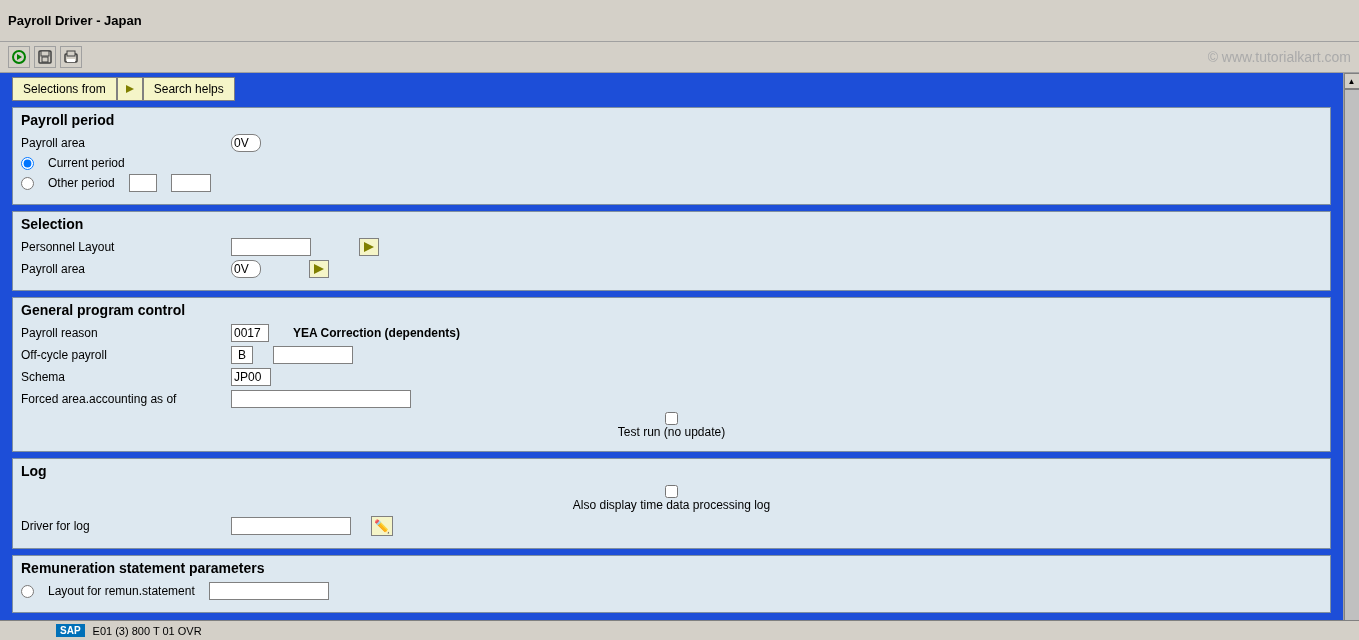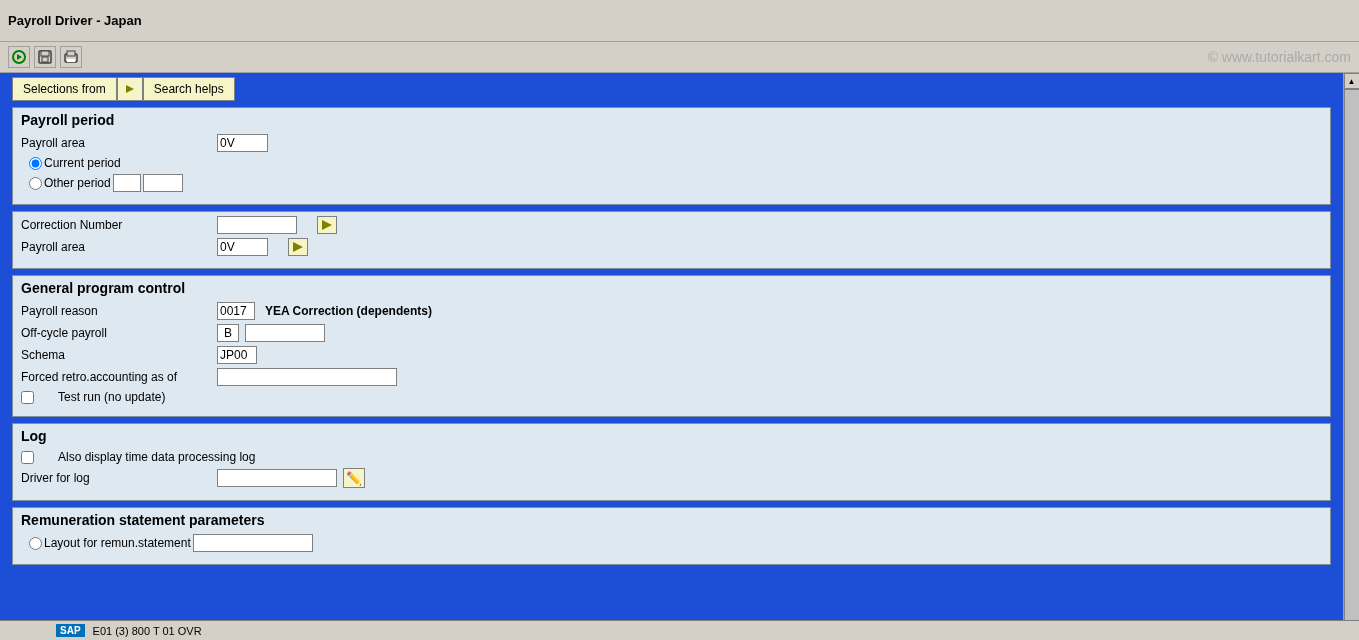--- a/index.html
+++ b/index.html
@@ -131,66 +131,67 @@
       font-size: 14px;
       margin-bottom: 6px;
       color: #000;
     }
 
     
     .form-row {
       display: flex;
       align-items: center;
       margin-bottom: 4px;
-      gap: 6px;
+      gap: 20px;
     }
 
     .form-label {
       width: 190px;
       font-size: 12px;
       flex-shrink: 0;
     }
 
     .form-input {
       border: 1px solid #808080;
       background: #fff;
       height: 18px;
       font-size: 12px;
       padding: 1px 2px;
     }
 
     .form-input-small {
-      width: 51px;
+      width: 30px;
+      border-radius: 8px;
     }
 
     .form-input-medium {
       width: 80px;
     }
 
     .form-input-large {
       width: 120px;
     }
 
     .form-input-xl {
       width: 180px;
     }
 
     .radio-row {
       display: flex;
       align-items: center;
       margin-bottom: 4px;
-      gap: 2px;
-      margin-left: 8px;
+      gap: 14px;
     }
 
     .checkbox-row {
       display: flex;
       align-items: center;
       margin-bottom: 4px;
-      gap: 24px;
+      gap: 0;
+      flex-direction: column;
     }
 
     input[type="radio"] { margin: 0; }
     input[type="checkbox"] { margin: 0; }
 
     .matchcode-btn {
       background: #f5f5c8;
       border: 1px solid #808080;
       width: 20px;
       height: 18px;
@@ -303,23 +304,24 @@
 
       <div class="radio-row">
         <input type="radio" name="period" style="">
         <span>Other period</span>
         <input class="form-input" style="width: 28px;" type="text" value="">
         <input class="form-input" style="width: 40px;" type="text" value="">
       </div>
     </div>
 
     <div class="section">
-
-      <div class="form-row">
-        <div class="form-label">Correction Number</div>
+      <div class="section-title">Selection</div>
+
+      <div class="form-row">
+        <div class="form-label">Personnel Layout</div>
         <input class="form-input form-input-medium" type="text" value="" style="">
         <div style="width:8px;"></div>
         <div class="matchcode-btn">
           <svg width="14" height="14" viewBox="0 0 14 14">
               <polygon points="2,2 12,7 2,12" fill="#808000"></polygon>
             </svg>
         </div>
       </div>
 
       <div class="form-row">
@@ -348,21 +350,21 @@
         <input class="offcycle-b" type="text" value="B" style="">
         <input class="form-input" style="width: 80px;" type="text" value="">
       </div>
 
       <div class="form-row">
         <div class="form-label">Schema</div>
         <input class="form-input" style="width: 40px;" type="text" value="JP00">
       </div>
 
       <div class="form-row">
-        <div class="form-label">Forced retro.accounting as of</div>
+        <div class="form-label">Forced area.accounting as of</div>
         <input class="form-input form-input-xl" type="text" value="" style="">
       </div>
 
       <div class="checkbox-row">
         <input type="checkbox" style="">
         <span>Test run (no update)</span>
       </div>
     </div>
 
     <div class="section">

